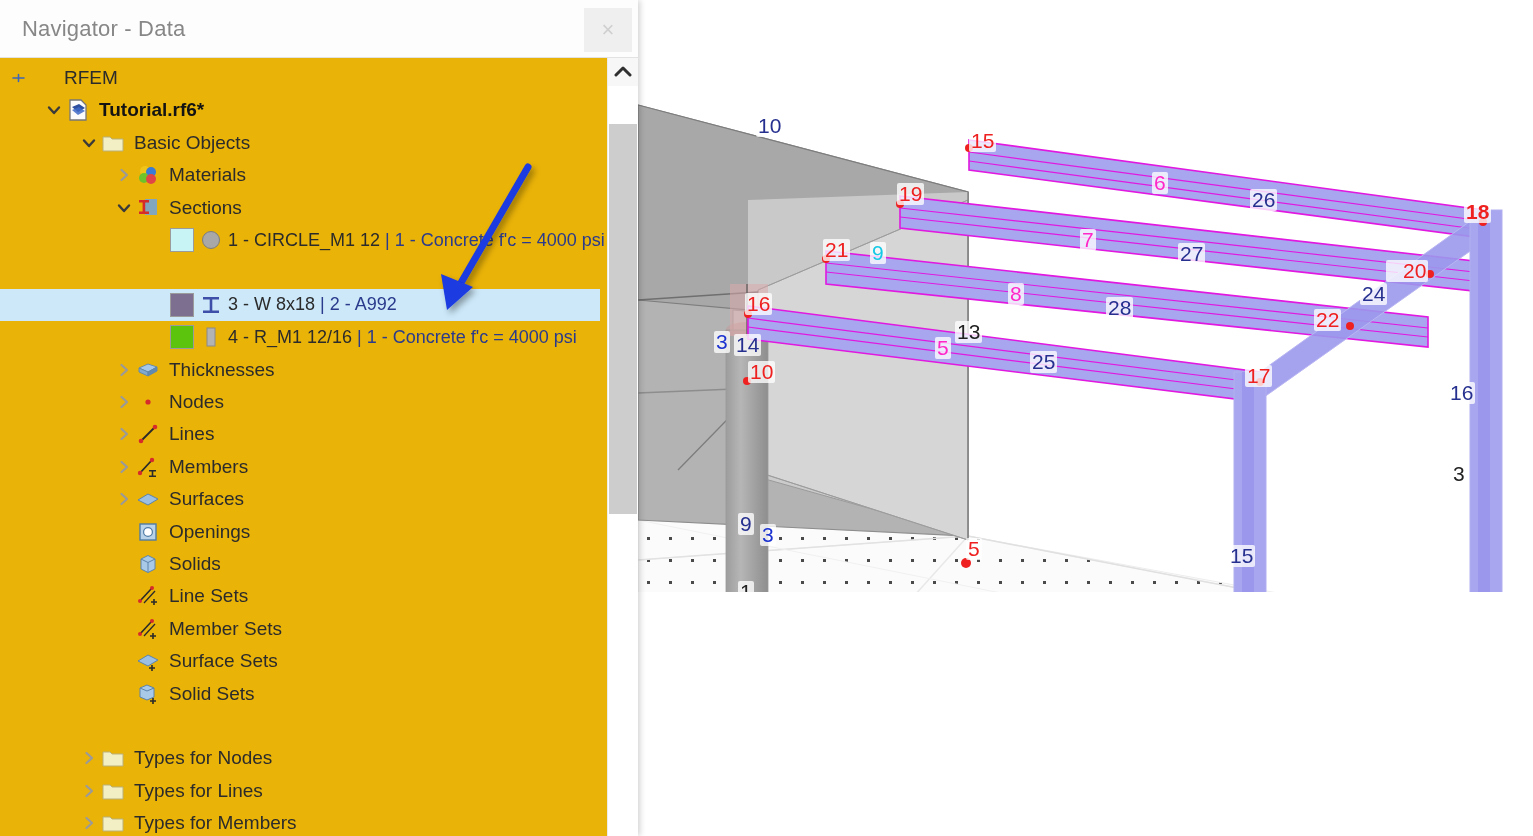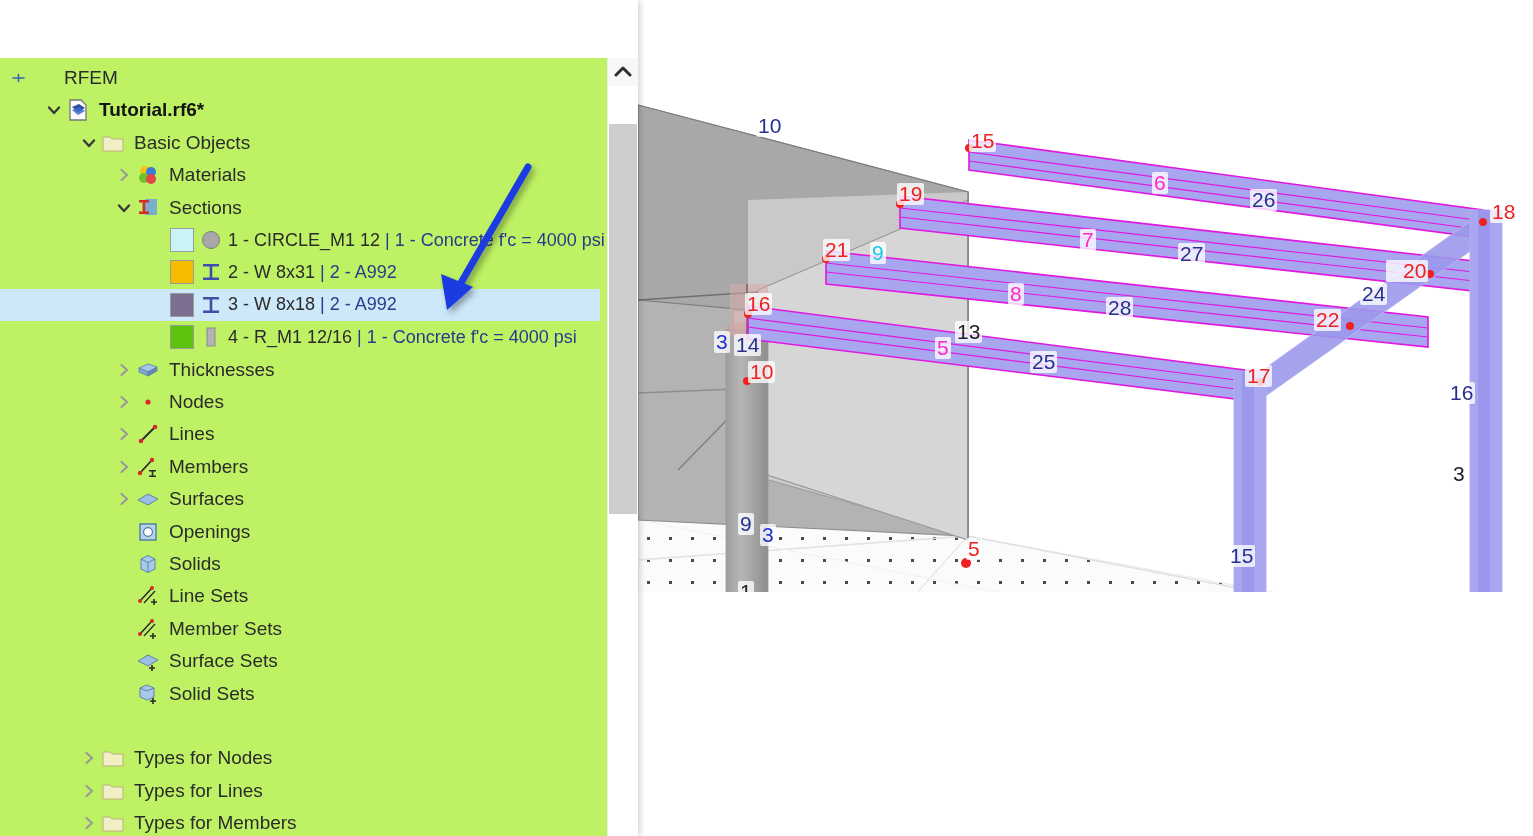--- a/index.html
+++ b/index.html
@@ -28,21 +28,21 @@
     white-space:nowrap;
   }
   #nav-close{
     position:absolute;right:6px;top:8px;width:48px;height:44px;
     background:#efefef;color:#cfcfcf;font-size:22px;
     display:flex;align-items:center;justify-content:center;
     cursor:pointer;user-select:none;
   }
   #nav-body{
     position:absolute;left:0;top:58px;width:638px;height:778px;
-    background:#bef264;overflow:hidden;
+    background:#eab308;overflow:hidden;
   }
   
   #nav-scroll{
     position:absolute;right:0px;top:58px;width:30px;height:778px;
     background:#ffffff;border-left:1px solid #ececec;
   }
   #nav-scroll-up{
     position:absolute;left:0;top:0;width:30px;height:28px;
     background:#f7f7f7;display:flex;align-items:center;justify-content:center;
     cursor:pointer;
@@ -103,20 +103,24 @@
   .lbl.surface{color:#26308f;}
   .lbl.line{color:#1b32d0;}
   .lbl.dark{color:#222222;}
   .lbl.cyan{color:#15c9e6;}
 </style>
 </head>
 <body>
 
 <div id="navigator">
 
+  <div id="nav-titlebar">
+    <div id="nav-title">Navigator - Data</div>
+    <div id="nav-close">×</div>
+  </div>
 
   <div id="nav-body">
       <div class="trow" style="left: 8px; top: 4px;">
         <span class="exp">
           <svg width="16" height="16" viewBox="0 0 16 16">
             <path d="M2 8h11M7.5 4.5v7" stroke="#3c66b8" stroke-width="1.6" stroke-linecap="round"></path>
           </svg>
         </span>
         <span class="ticon"></span>
         <span class="tlabel">RFEM</span>
@@ -181,30 +185,20 @@
       </div>
       <div class="trow" style="left: 148px; top: 166px;">
         <span class="exp"></span>
         <span class="swatch" style="background:#c9f4f6"></span>
         <span class="ticon" style="width:22px;flex:0 0 22px;margin-right:6px;">
           <svg width="22" height="22" viewBox="0 0 22 22">
             <circle cx="11" cy="11" r="8.5" fill="#a8a8a8" stroke="#7d7d7d" stroke-width="1"></circle>
           </svg>
         </span>
         <span class="tlabel small">1 - CIRCLE_M1 12 <span class="seg-blue">|</span> <span class="seg-blue">1 - Concrete f'c = 4000 psi</span></span>
-      </div>
-      <div class="trow" style="left: 148px; top: 198.4px;">
-        <span class="exp"></span>
-        <span class="swatch" style="background:#f5bc00"></span>
-        <span class="ticon" style="width:22px;flex:0 0 22px;margin-right:6px;">
-          <svg width="22" height="22" viewBox="0 0 22 22">
-            <path d="M3 3h16v2.6h-6.7v10.8H19V19H3v-2.6h6.7V5.6H3z" fill="#3d4fa8"></path>
-          </svg>
-        </span>
-        <span class="tlabel small">2 - W 8x31 <span class="seg-blue">|</span> <span class="seg-blue">2 - A992</span></span>
       </div>
       <div class="trow sel" style="left: 0px; top: 230.8px; width: 600px; padding-left: 148px; box-sizing: border-box;">
         <span class="exp"></span>
         <span class="swatch" style="background:#7d6f90"></span>
         <span class="ticon" style="width:22px;flex:0 0 22px;margin-right:6px;">
           <svg width="22" height="22" viewBox="0 0 22 22">
             <path d="M3 3h16v2.6h-6.7v10.8H19V19H3v-2.6h6.7V5.6H3z" fill="#3d4fa8"></path>
           </svg>
         </span>
         <span class="tlabel small">3 - W 8x18 <span class="seg-blue">|</span> <span class="seg-blue">2 - A992</span></span>
@@ -541,21 +535,21 @@
     <div class="lbl node" style="left: 110px; top: 361px;">10</div>
     <div class="lbl dark" style="left: 317px; top: 321px;">13</div>
     <div class="lbl member" style="left: 297px; top: 337px;">5</div>
     <div class="lbl surface" style="left: 392px; top: 351px;">25</div>
     <div class="lbl member" style="left: 370px; top: 283px;">8</div>
     <div class="lbl surface" style="left: 468px; top: 297px;">28</div>
     <div class="lbl member" style="left: 442px; top: 229px;">7</div>
     <div class="lbl surface" style="left: 540px; top: 243px;">27</div>
     <div class="lbl member" style="left: 514px; top: 172px;">6</div>
     <div class="lbl surface" style="left: 612px; top: 189px;">26</div>
-    <div class="lbl node" style="left: 852px; top: 201px;">18</div>
+    <div class="lbl node" style="left: 826px; top: 201px; font-weight: bold;">18</div>
     <div class="lbl node" style="left: 748px; top: 260px; padding-left: 17px;">20</div>
     <div class="lbl surface" style="left: 722px; top: 283px;">24</div>
     <div class="lbl node" style="left: 676px; top: 309px;">22</div>
     <div class="lbl node" style="left: 607px; top: 365px;">17</div>
     <div class="lbl surface" style="left: 810px; top: 382px;">16</div>
     <div class="lbl dark" style="left: 813px; top: 463px;">3</div>
     <div class="lbl node" style="left: 826px; top: 611px;">8</div>
     <div class="lbl surface" style="left: 590px; top: 545px;">15</div>
     <div class="lbl dark" style="left: 595px; top: 626px;">2</div>
     <div class="lbl node" style="left: 603px; top: 772px;">7</div>

